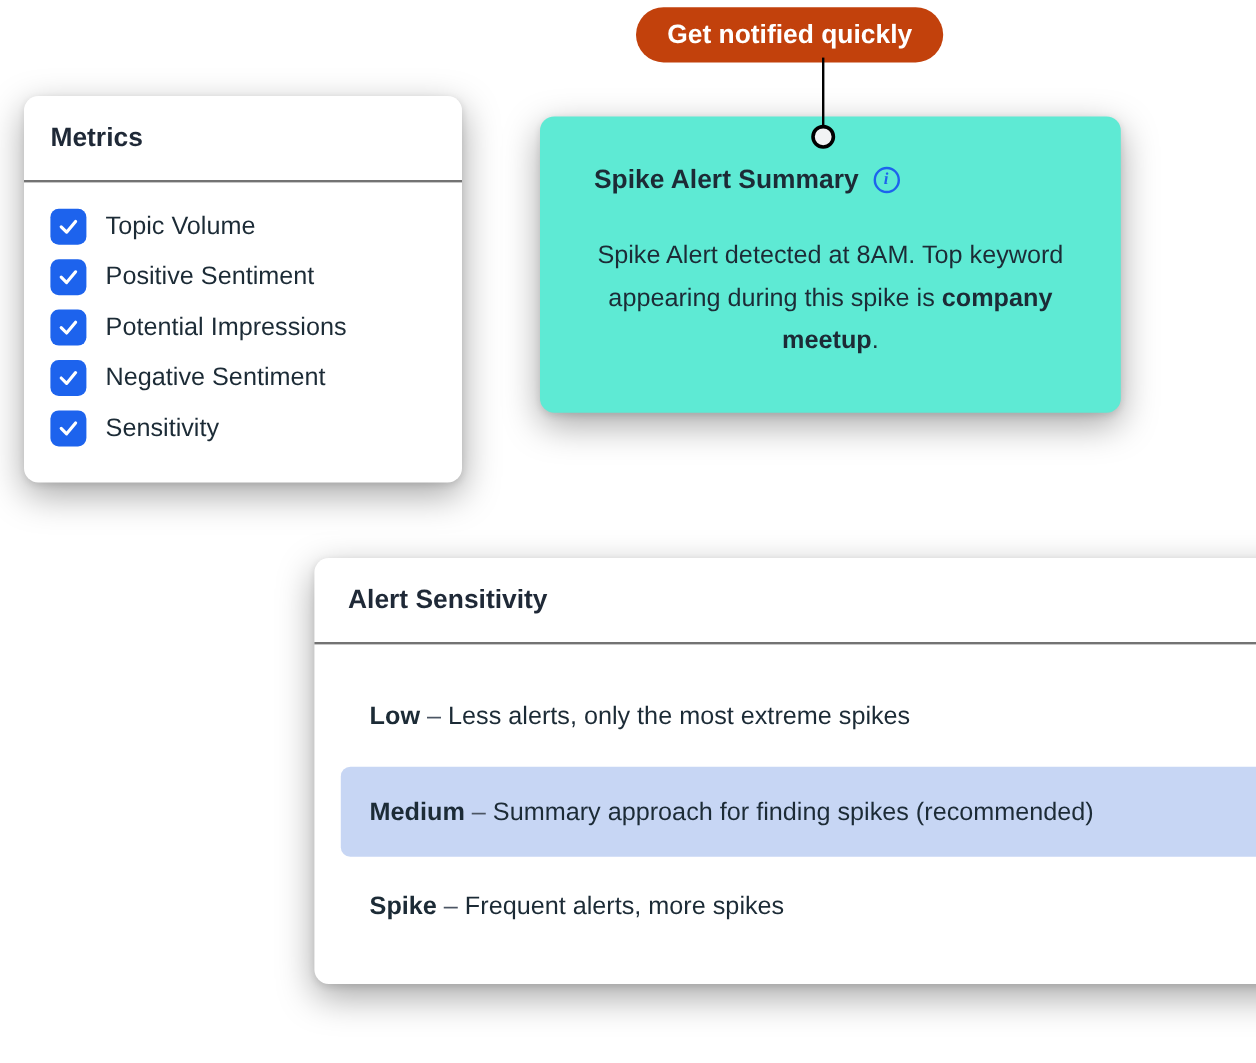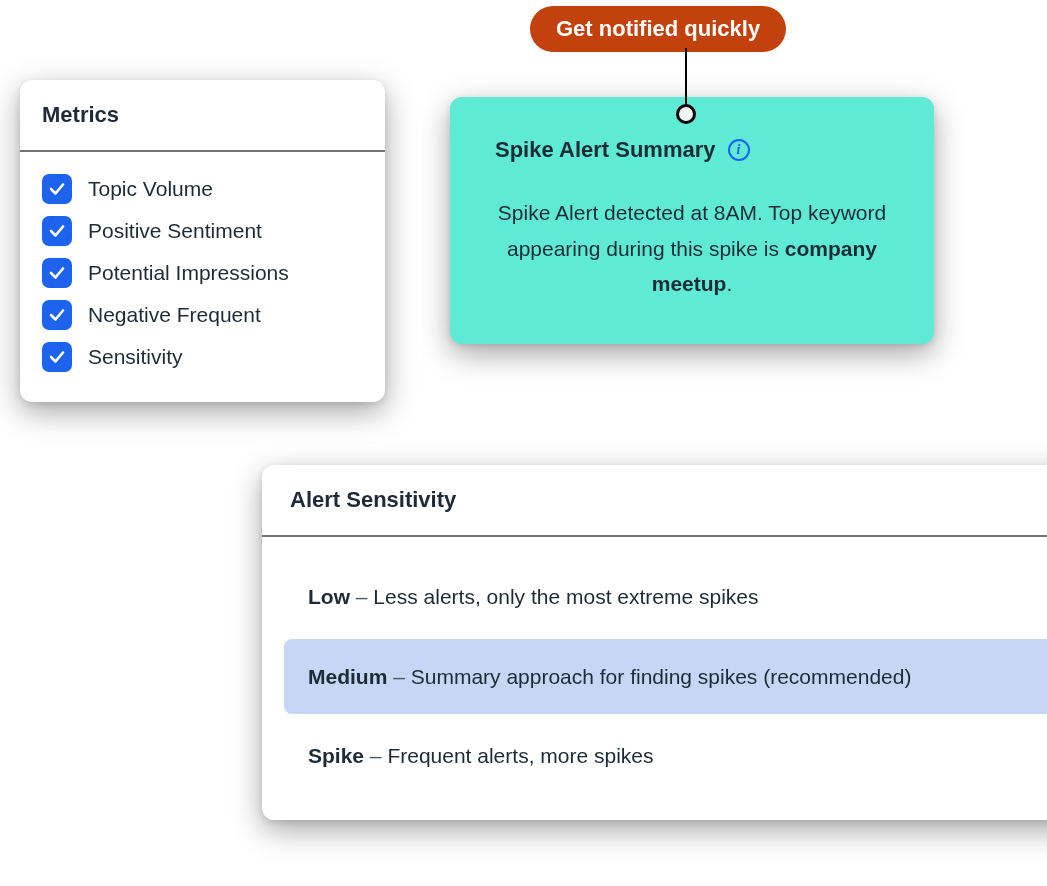--- a/index.html
+++ b/index.html
@@ -189,21 +189,21 @@
           </svg>
       </div>
       <div class="metric-label">Potential Impressions</div>
     </div>
     <div class="metric-item">
       <div class="checkbox">
         <svg viewBox="0 0 24 24">
             <polyline points="4,12 10,18 20,6" fill="none" stroke="#fff" stroke-width="3.5" stroke-linecap="round" stroke-linejoin="round"></polyline>
           </svg>
       </div>
-      <div class="metric-label">Negative Frequent</div>
+      <div class="metric-label">Negative Sentiment</div>
     </div>
     <div class="metric-item">
       <div class="checkbox">
         <svg viewBox="0 0 24 24">
             <polyline points="4,12 10,18 20,6" fill="none" stroke="#fff" stroke-width="3.5" stroke-linecap="round" stroke-linejoin="round"></polyline>
           </svg>
       </div>
       <div class="metric-label">Sensitivity</div>
     </div>
   </div>

